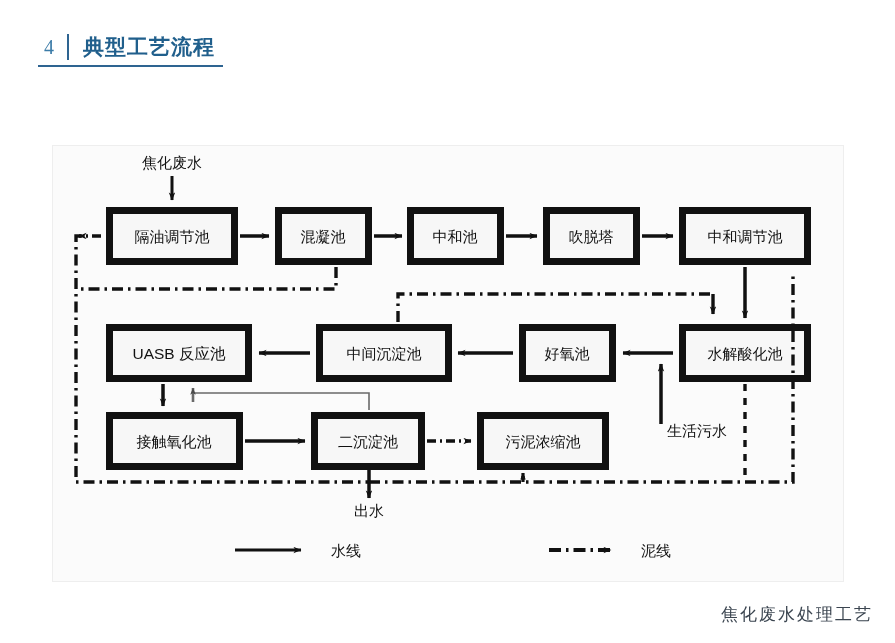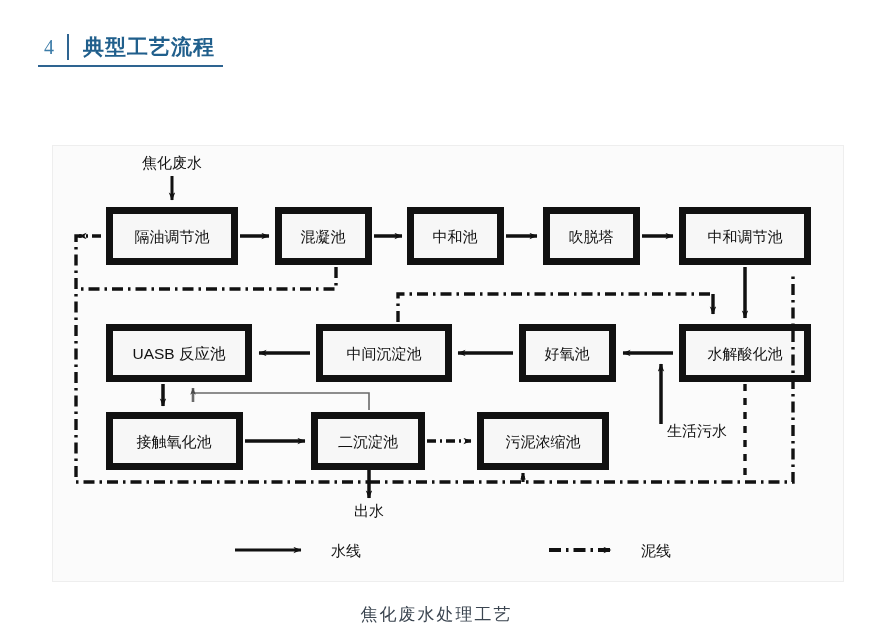--- a/index.html
+++ b/index.html
@@ -64,21 +64,21 @@
     border: 1px solid #eeeeee;
   }
   .figure svg { display: block; }
 
   
   .caption {
     position: absolute;
     left: 0;
     top: 603px;
     width: 873px;
-    text-align: center;
+    text-align: right;
     color: #3b4550;
     font-size: 17px;
     letter-spacing: 2px;
   }
 
   
   text {
     font-family: "Liberation Sans", "DejaVu Sans", sans-serif;
     fill: #111111;
   }

